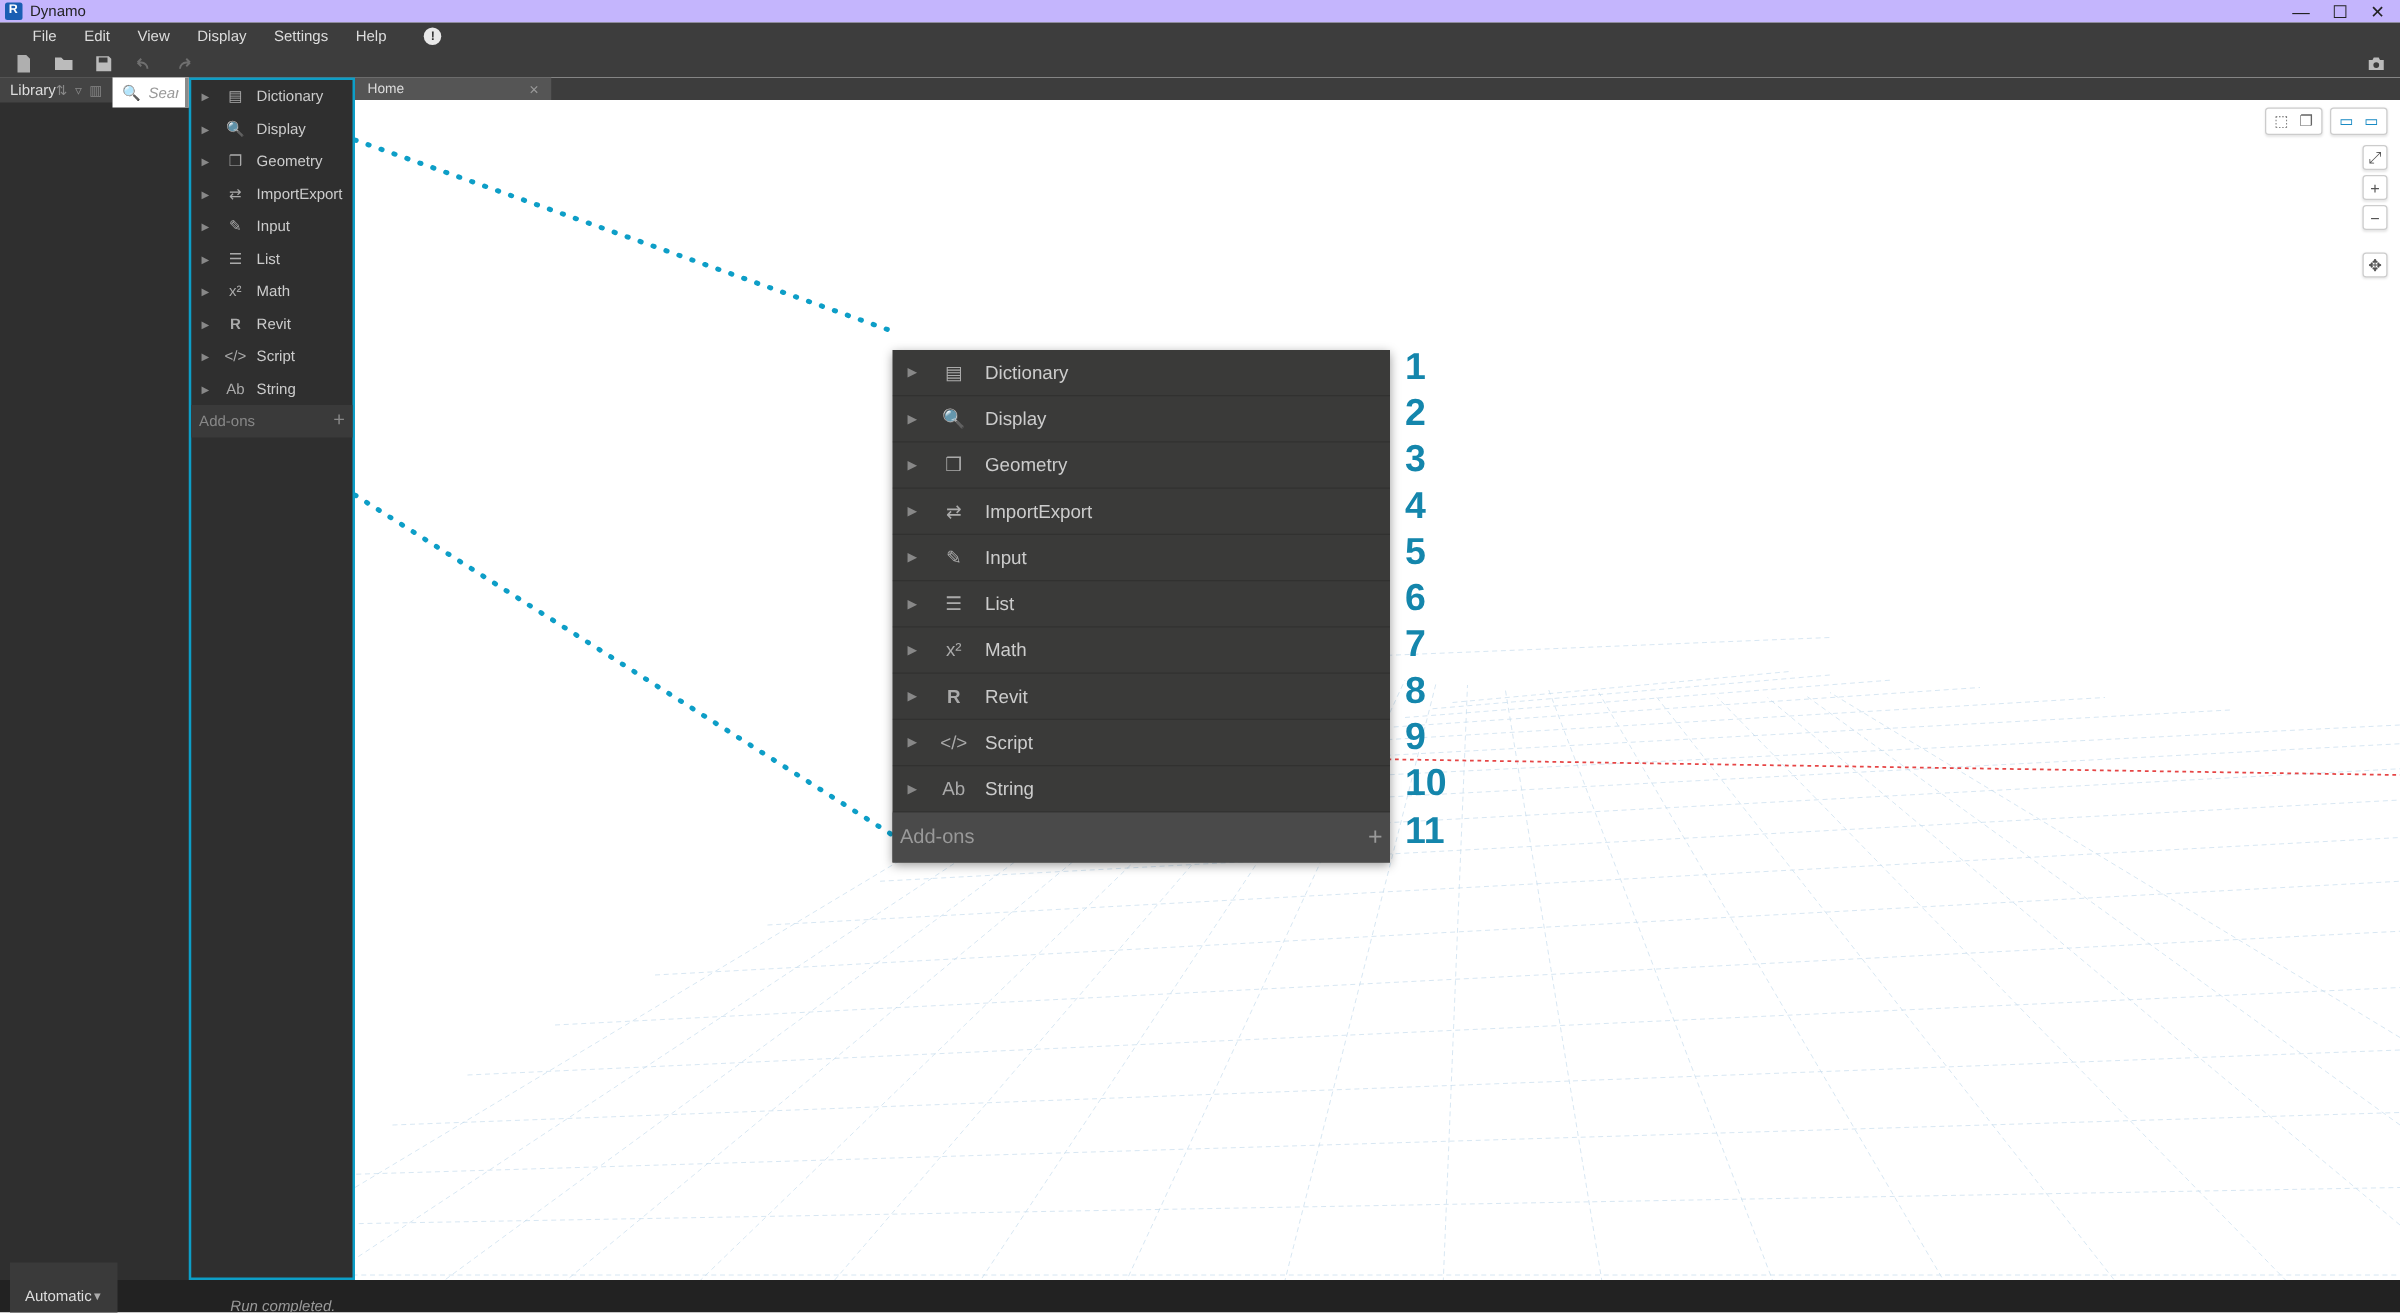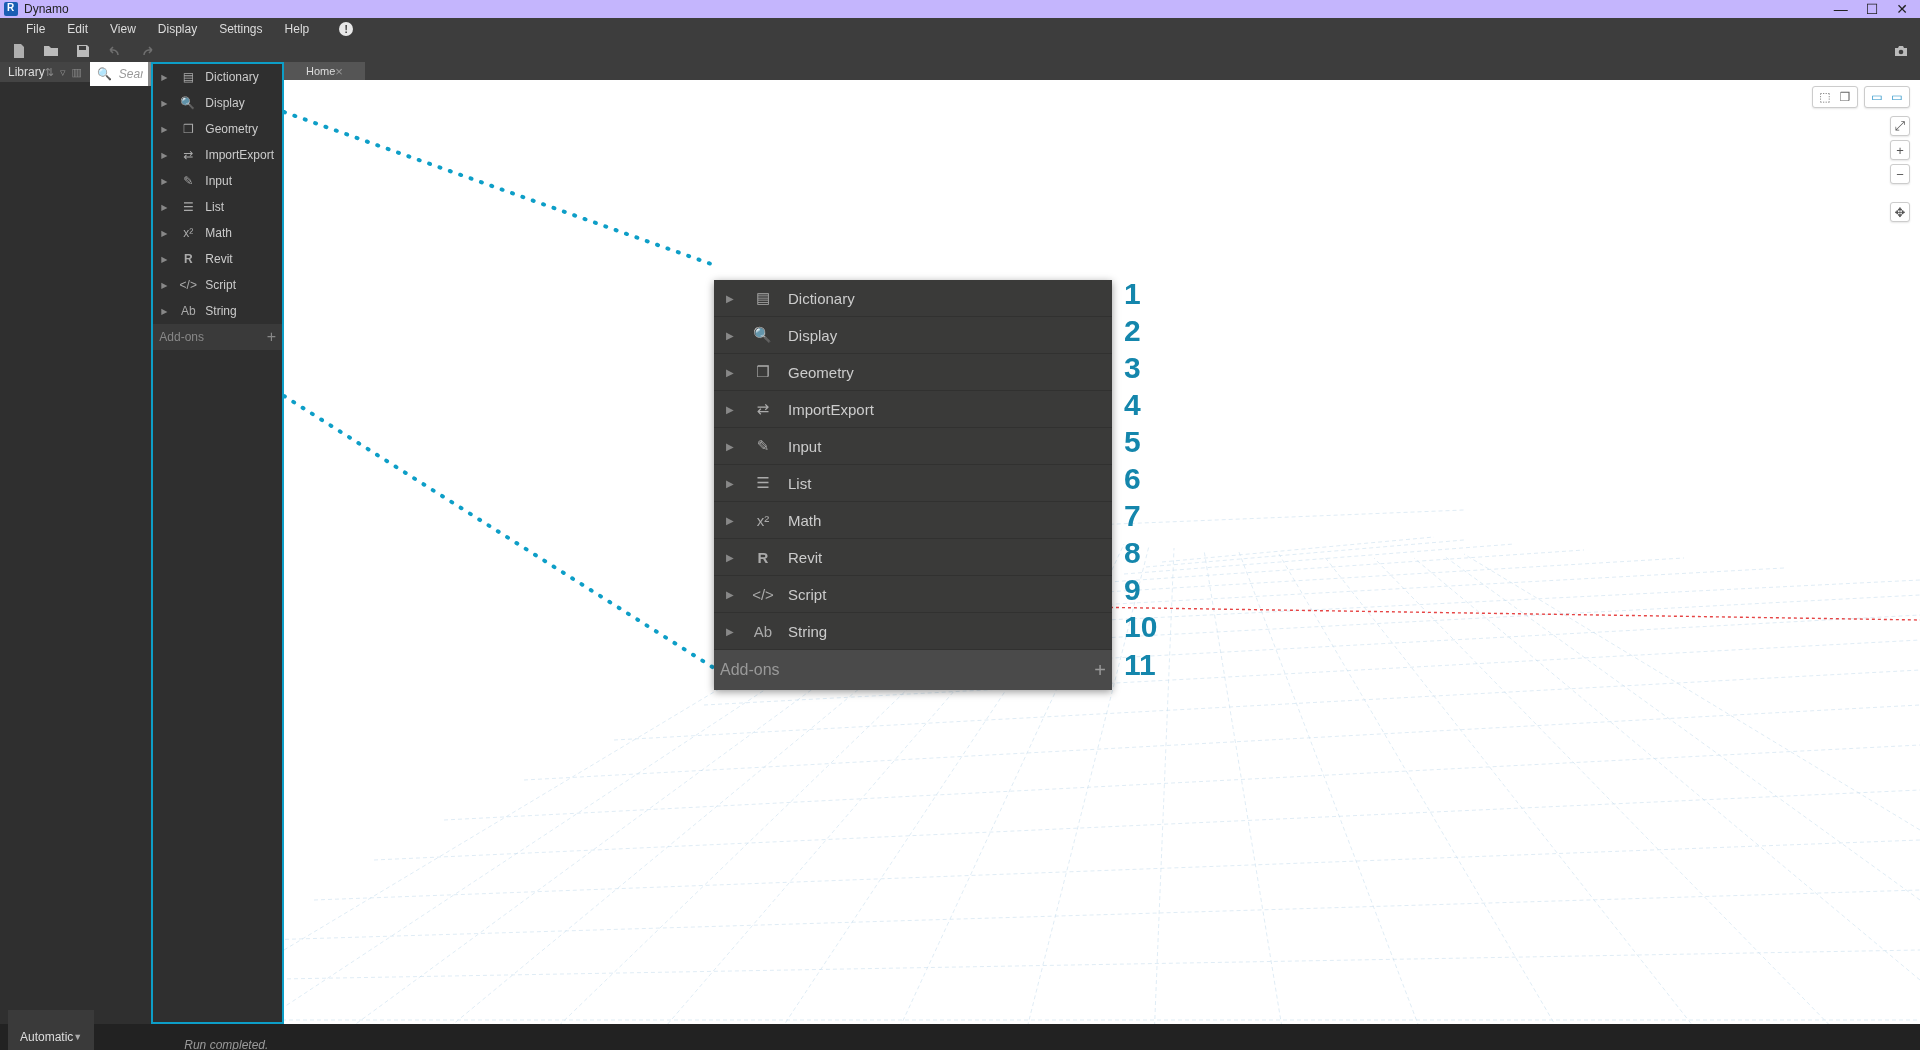--- a/index.html
+++ b/index.html
@@ -43,21 +43,21 @@
 .tree-item .chev { color: #888; font-size: 8px; width: 10px; }
 .tree-item .ticon { width: 18px; display: flex; justify-content: center; color: #aaa; font-size: 12px; }
 .addons-row { height: 26px; display: flex; align-items: center; padding: 0 6px; background: #3a3a3a; color: #888; font-size: 12px; }
 .addons-row .plus { margin-left: auto; color: #888; font-size: 16px; }
 
 .lib-rest { flex: 1; background: #2f2f2f; }
 
 
 .canvas-area { flex: 1; position: relative; background: #fff; }
 .tabbar { height: 18px; display: flex; align-items: stretch; background: #3d3d3d; }
-.tab { background: #555; color: #ddd; font-size: 11px; padding: 0 22px; display: flex; align-items: center; }
+.tab { background: #555; color: #ddd; font-size: 11px; padding: 0 10px; display: flex; align-items: center; gap: 100px; }
 .tab .tab-close { color: #999; font-size: 13px; cursor: pointer; }
 
 .viewport { position: absolute; inset: 18px 0 0 0; background: #fff; overflow: hidden; }
 
 
 .grid-svg { position: absolute; inset: 0; }
 
 
 .callout { position: absolute; left: 430px; top: 200px; width: 398px; background: #3a3a39; box-shadow: 0 2px 8px rgba(0,0,0,.4); }
 .callout .c-item { height: 37px; display: flex; align-items: center; gap: 14px; padding: 0 12px; font-size: 15px; color: #ccc; border-bottom: 1px solid rgba(0,0,0,.15); cursor: pointer; }

